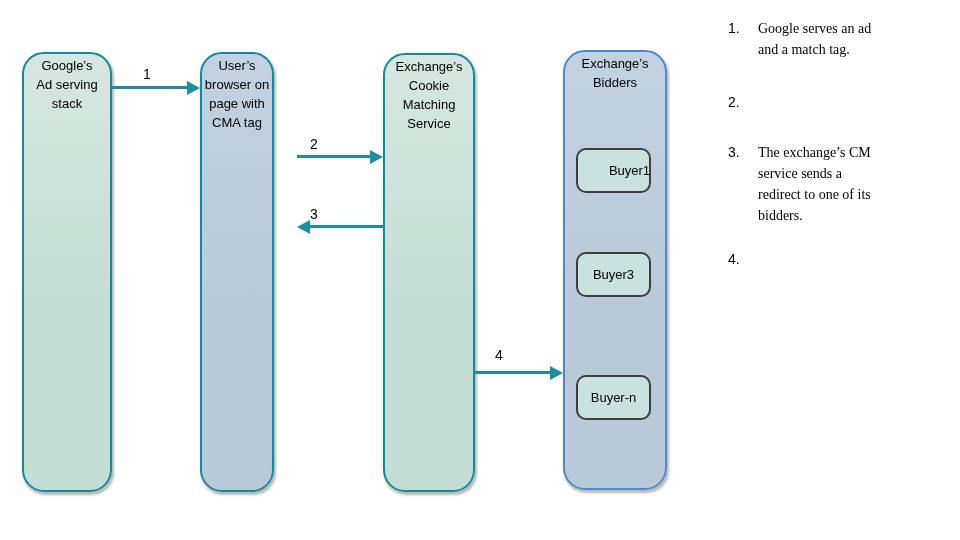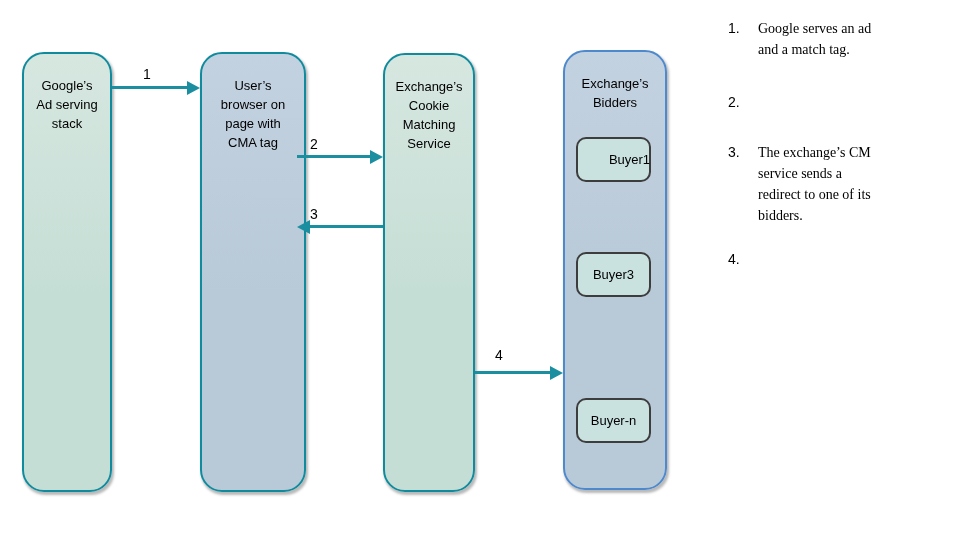--- a/index.html
+++ b/index.html
@@ -10,38 +10,38 @@
   
   .node{
     position:absolute;border-radius:22px;border:2px solid #0f8b9d;
     box-shadow:1.5px 2.5px 2.5px rgba(0,0,0,0.28);
     box-sizing:border-box;
   }
   .node.green{background:linear-gradient(180deg,#d6e7e0 0%,#c5ded5 55%);}
   .node.blue{background:linear-gradient(180deg,#c3d2e0 0%,#b8c9d8 55%);}
   .node.blue-border{border-color:#4d89cc;}
   .node-label{
-    padding-top:22px;text-align:center;font-size:13px;line-height:19px;
+    padding-top:2px;text-align:center;font-size:13px;line-height:19px;
     white-space:pre-line;
   }
   #node-google{left:22px;top:52px;width:90px;height:440px;}
-  #node-browser{left:200px;top:52px;width:106px;height:440px;}
+  #node-browser{left:200px;top:52px;width:74px;height:440px;}
   #node-cm{left:383px;top:53px;width:92px;height:439px;}
   #node-bidders{left:563px;top:50px;width:104px;height:440px;}
   
   .buyer{
     position:absolute;left:11px;width:75px;height:45px;box-sizing:border-box;
     background:#c9e2e0;border:2px solid #3d3d3d;border-radius:10px;
     display:flex;align-items:center;justify-content:center;
     font-size:13px;
   }
-  #buyer-1{top:85px;padding-left:32px;}
+  #buyer-1{top:96px;padding-left:32px;}
   #buyer-2{top:143px;}
   #buyer-3{top:200px;text-align:right;}
-  #buyer-n{top:346px;}
+  #buyer-n{top:323px;}
   
   .arrow{position:absolute;height:14px;}
   .arrow-line{position:absolute;top:5px;height:3px;background:#1b8fa0;}
   .arrow.right .arrow-line{left:0;right:12px;}
   .arrow.left  .arrow-line{left:12px;right:0;}
   .arrow-head{position:absolute;top:0;width:0;height:0;
     border-top:7px solid transparent;border-bottom:7px solid transparent;}
   .arrow.right .arrow-head{right:0;border-left:13px solid #1b8fa0;}
   .arrow.left  .arrow-head{left:0;border-right:13px solid #1b8fa0;}
   #arrow-1{left:112px;top:81px;width:88px;}

